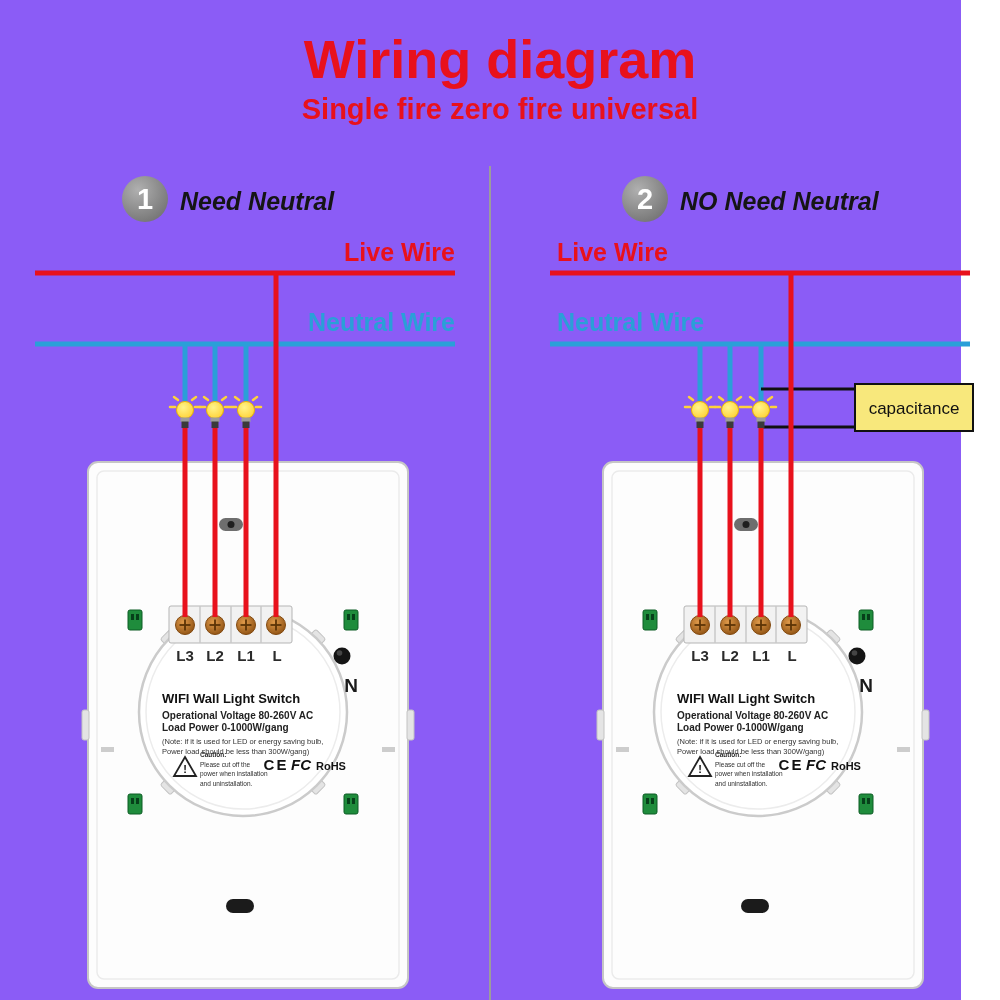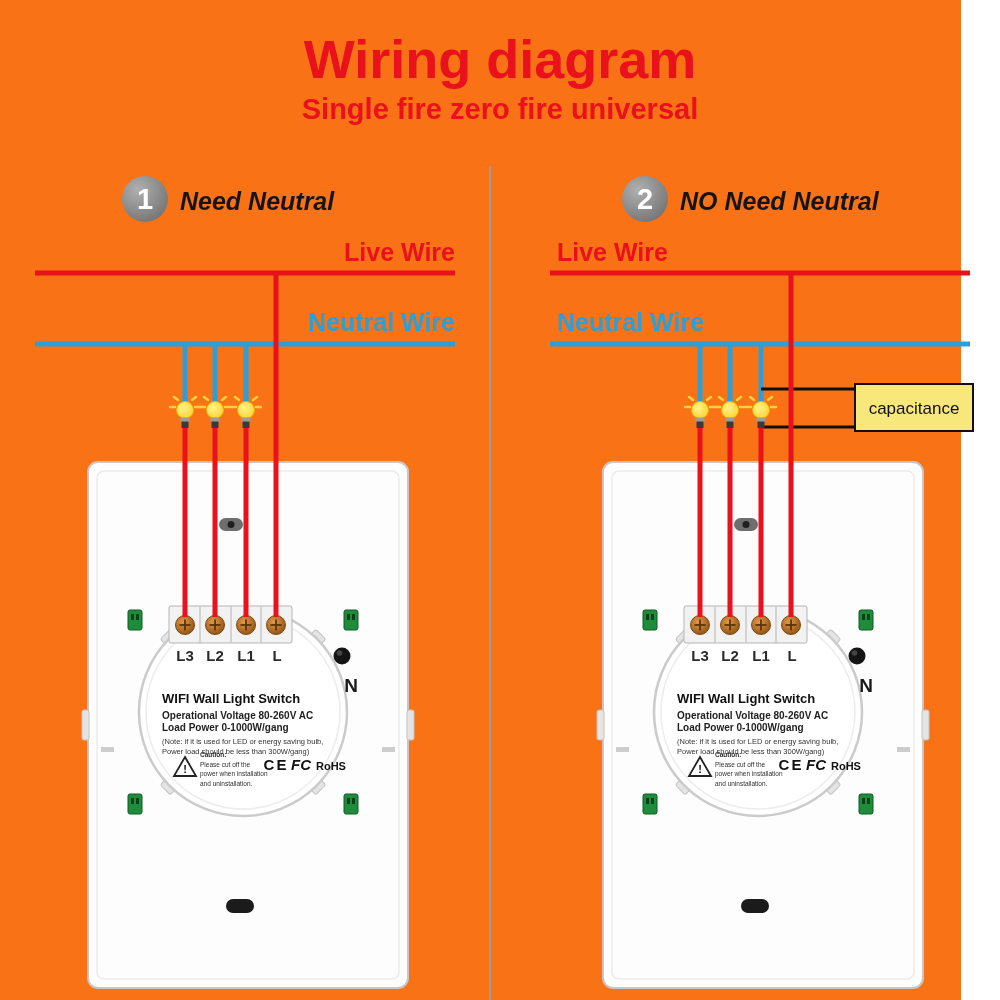--- a/index.html
+++ b/index.html
@@ -1,16 +1,16 @@
 <!DOCTYPE html>
 <html style="--live: #e8111c; --neutral: #2a9fd8; --capacitor: #f8e87c;"><head>
 <meta charset="utf-8">
 <style>
   html,body{margin:0;padding:0;background:#fff;width:1000px;height:1000px;overflow:hidden}
-  #stage{width:961px;height:1000px;position:relative;background:#f97316}
+  #stage{width:961px;height:1000px;position:relative;background:#8b5cf6}
   svg{display:block}
   text{font-family:"Liberation Sans",sans-serif}
   .t-title{font-size:54px;font-weight:bold;fill:var(--live,#e8111c)}
   .t-sub{font-size:29px;font-weight:bold;fill:var(--live,#e8111c)}
   .divider{stroke:#9c9c9c;stroke-width:2}
   .badge-c{fill:url(#gBadge)}
   .badge-t{font-size:29px;font-weight:bold;fill:#fff;text-anchor:middle}
   .heading{font-size:25px;font-weight:bold;font-style:italic;fill:#151515}
   .lbl{font-size:25px;font-weight:bold}
   .lbl-live{fill:var(--live,#e8111c)}

